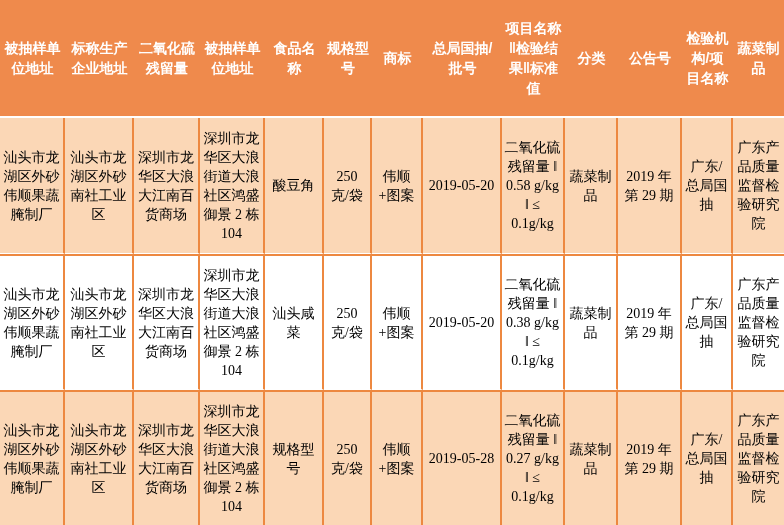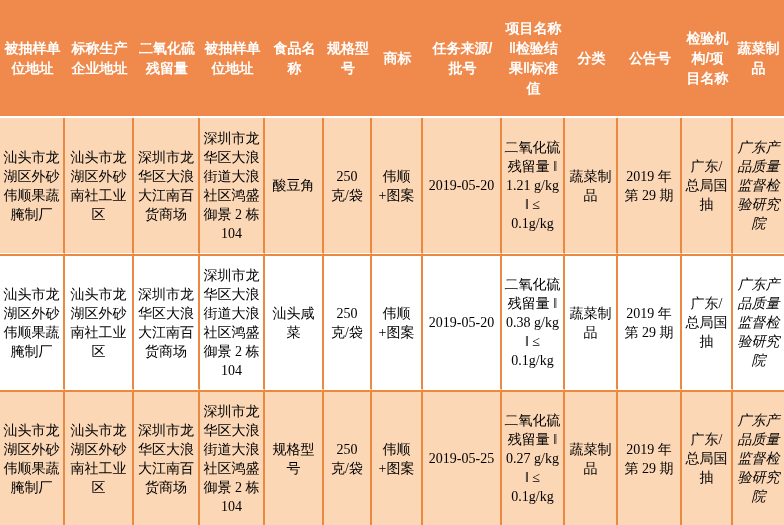--- a/index.html
+++ b/index.html
@@ -47,21 +47,21 @@
     font-size: 14px;
     line-height: 19px;
     text-align: center;
     vertical-align: middle;
     padding: 0 2px;
     border-right: 2px solid var(--border);
     border-bottom: 1px solid #ffffff;
     word-break: normal;
     overflow-wrap: anywhere;
   }
-  td:last-child { border-right: none; font-style: italic; }
+  td:last-child { border-right: none; }
   tbody tr:not(:first-child) td { border-top: 2px solid var(--border); }
   tbody tr:nth-child(odd) td { background: var(--row-alt-bg); }
   tbody tr:nth-child(even) td { background: var(--row-bg); }
 </style>
 </head>
 <body>
 
 <div class="screen">
   <table class="results">
     <colgroup>
@@ -81,39 +81,39 @@
     </colgroup>
     <thead>
       <tr>
           <th>被抽样单位地址</th>
           <th>标称生产企业地址</th>
           <th>二氧化硫残留量</th>
           <th>被抽样单位地址</th>
           <th>食品名称</th>
           <th>规格型号</th>
           <th>商标</th>
-          <th>任务来源/批号</th>
+          <th>总局国抽/批号</th>
           <th>项目名称‖检验结果‖标准值</th>
           <th>分类</th>
           <th>公告号</th>
           <th>检验机构/项目名称</th>
           <th>蔬菜制品</th>
         </tr>
     </thead>
     <tbody>
         <tr>
           <td>汕头市龙湖区外砂伟顺果蔬腌制厂</td>
           <td>汕头市龙湖区外砂南社工业区</td>
           <td>深圳市龙华区大浪大江南百货商场</td>
           <td>深圳市龙华区大浪街道大浪社区鸿盛御景 2 栋 104</td>
           <td>酸豆角</td>
           <td>250 克/袋</td>
           <td>伟顺+图案</td>
           <td>2019-05-20</td>
-          <td>二氧化硫残留量 ‖ 1.21 g/kg ‖ ≤ 0.1g/kg</td>
+          <td>二氧化硫残留量 ‖ 0.58 g/kg ‖ ≤ 0.1g/kg</td>
           <td>蔬菜制品</td>
           <td>2019 年第 29 期</td>
           <td>广东/总局国抽</td>
           <td>广东产品质量监督检验研究院</td>
         </tr>
         <tr>
           <td>汕头市龙湖区外砂伟顺果蔬腌制厂</td>
           <td>汕头市龙湖区外砂南社工业区</td>
           <td>深圳市龙华区大浪大江南百货商场</td>
           <td>深圳市龙华区大浪街道大浪社区鸿盛御景 2 栋 104</td>
@@ -128,21 +128,21 @@
           <td>广东产品质量监督检验研究院</td>
         </tr>
         <tr>
           <td>汕头市龙湖区外砂伟顺果蔬腌制厂</td>
           <td>汕头市龙湖区外砂南社工业区</td>
           <td>深圳市龙华区大浪大江南百货商场</td>
           <td>深圳市龙华区大浪街道大浪社区鸿盛御景 2 栋 104</td>
           <td>规格型号</td>
           <td>250 克/袋</td>
           <td>伟顺+图案</td>
-          <td>2019-05-25</td>
+          <td>2019-05-28</td>
           <td>二氧化硫残留量 ‖ 0.27 g/kg ‖ ≤ 0.1g/kg</td>
           <td>蔬菜制品</td>
           <td>2019 年第 29 期</td>
           <td>广东/总局国抽</td>
           <td>广东产品质量监督检验研究院</td>
         </tr>
       </tbody>
   </table>
 </div>
 

